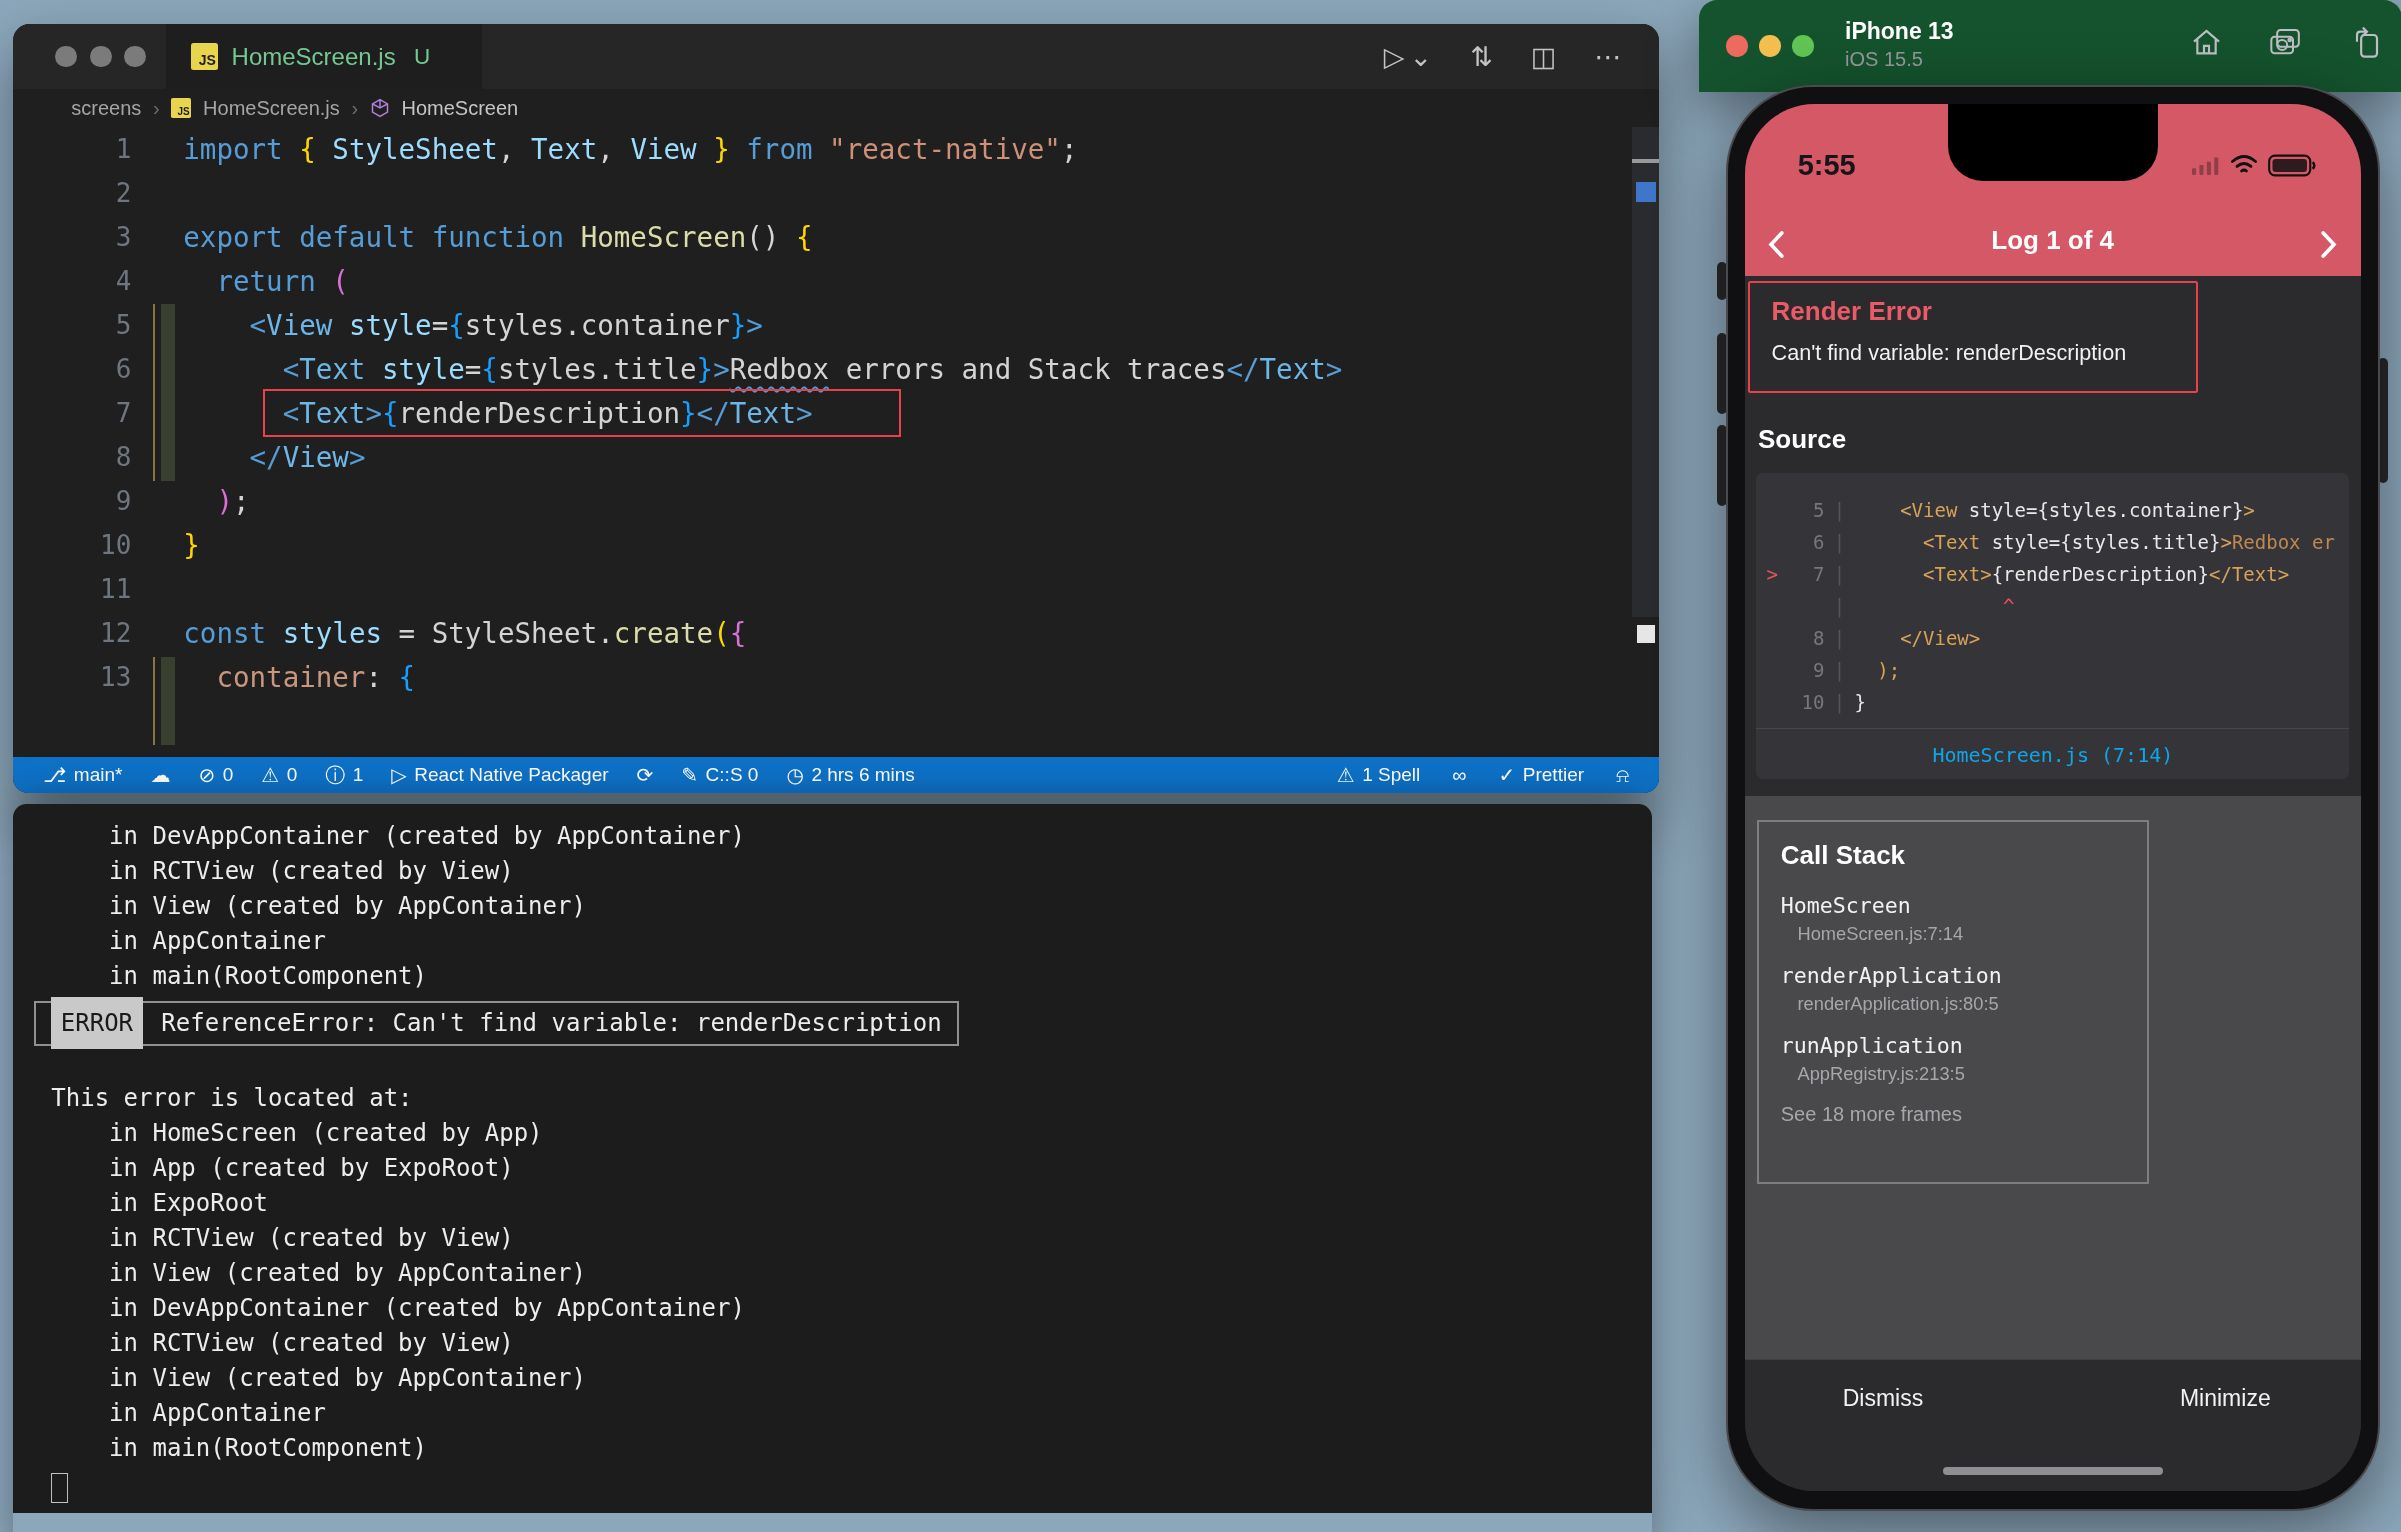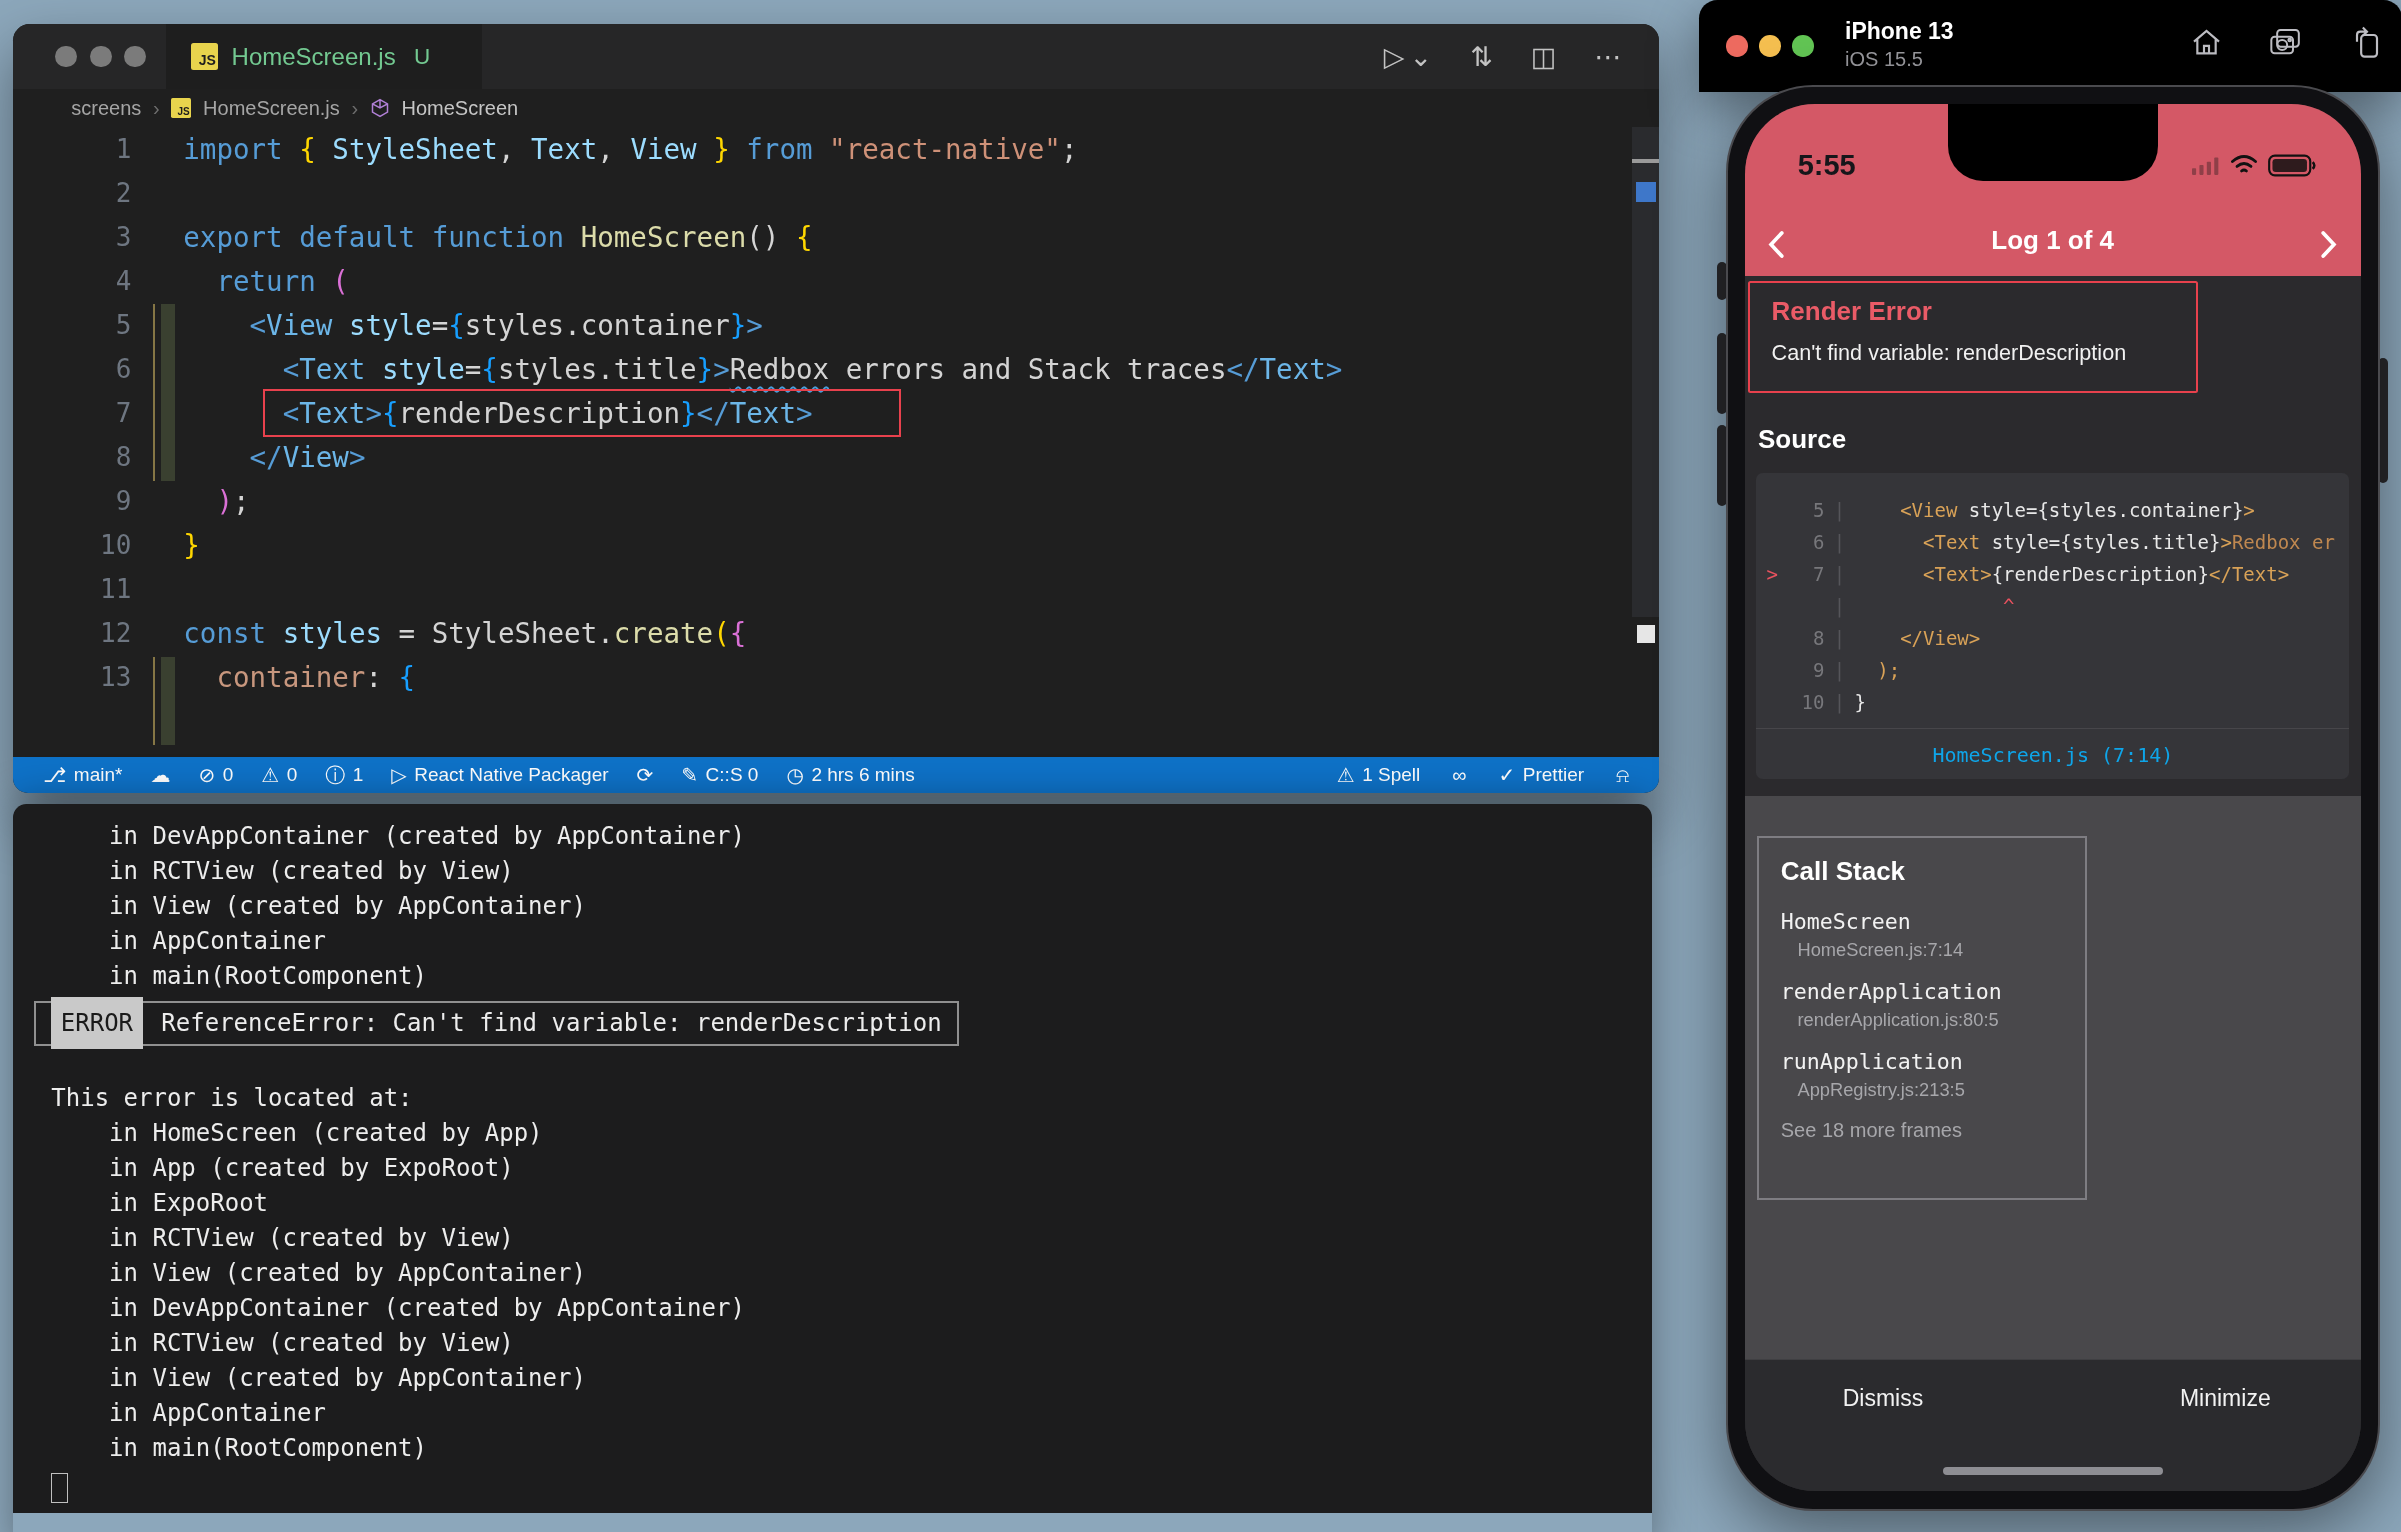--- a/index.html
+++ b/index.html
@@ -52,21 +52,21 @@
   .term-title { color:#7D7D7D; font-size:21px; font-weight:bold; }
   .term-shortcut { position:absolute; right:30px; top:8.3px; color:#8A8A8A; font-size:21px; }
   .term-body { height:calc(100% - 40px); background:#1C1C1D; padding:18.3px 0 0 38px; font-family:"DejaVu Sans Mono",monospace; font-size:24px; color:#EDEDED; }
   .term-line { height:35px; white-space:pre; }
   .error-box { display:inline-block; border:2.5px solid #909090; padding:6.7px 15px; margin:3.3px 0 3.3px -17.5px; }
   .error-badge { background:#C9C9C9; color:#1A1A1A; padding:12px 10px; margin-right:18.3px; }
   .term-cursor { display:inline-block; width:16.7px; height:30px; border:1.7px solid #C0C0C0; margin-top:3.3px; }
 
   
   #simulator { position:absolute; left:1699px; top:0; width:703px; height:1532px; }
-  .sim-titlebar { position:absolute; left:0; top:0; width:100%; height:92px; background:#000000; border-radius:18.3px 18.3px 0 0; box-shadow:0 16.7px 50px rgba(0,0,0,.4); }
+  .sim-titlebar { position:absolute; left:0; top:0; width:100%; height:92px; background:#14532d; border-radius:18.3px 18.3px 0 0; box-shadow:0 16.7px 50px rgba(0,0,0,.4); }
   .sim-light { position:absolute; top:35px; width:21.6px; height:21.6px; border-radius:50%; }
   .sim-title { position:absolute; left:146px; top:18.3px; color:#FFFFFF; font-size:23px; font-weight:bold; }
   .sim-subtitle { position:absolute; left:146px; top:48px; color:#98989D; font-size:20px; }
   .sim-icons { position:absolute; right:20px; top:25px; display:flex; gap:43px; }
   .side-btn { position:absolute; background:#29292C; border-radius:5px; }
   .bezel { position:absolute; left:27px; top:85px; width:654px; height:1426px; background:#101013; border:2.5px solid #4A4A4E; border-radius:87px; box-shadow:0 21.6px 67px rgba(0,0,0,.45); }
   .screen { position:absolute; left:16.7px; top:16.7px; width:616px; height:1387px; border-radius:70px; overflow:hidden; background:#2B2A2D; display:flex; flex-direction:column; }
 
   .lb-header { position:relative; height:172px; background:#D45866; flex:none; }
   .notch { position:absolute; left:203px; top:0; width:210px; height:77px; background:#000; border-radius:0 0 35px 35px; }
@@ -84,21 +84,21 @@
   .ps-line { height:32px; display:flex; align-items:center; font-family:"DejaVu Sans Mono",monospace; font-size:19px; }
   .ps-mark { width:25px; padding-left:10px; color:#E8525F; flex:none; }
   .ps-n { width:43px; text-align:right; color:#77777B; flex:none; }
   .ps-pipe { width:30px; text-align:center; color:#55555A; flex:none; }
   .ps-code { white-space:pre; }
   .ps-pw{color:#E8E8E8} .ps-pt{color:#D9A257} .ps-pd{color:#C08850} .ps-pm{color:#E8525F}
   .src-divider { border-top:1.7px solid #47464A; margin-top:10px; }
   .src-footer { text-align:center; color:#0ea5e9; font-size:20px; padding-top:13.3px; font-family:"DejaVu Sans Mono",monospace; }
 
   .sec-light { position:relative; flex:1; background:#49484B; }
-  .cs-box { position:absolute; left:12.5px; top:40px; width:330px; height:364px; border:2.5px solid #7E7D82; padding:18.3px 0 0 21.6px; overflow:hidden; }
+  .cs-box { position:absolute; left:12.5px; top:24px; width:392px; height:364px; border:2.5px solid #7E7D82; padding:18.3px 0 0 21.6px; overflow:hidden; }
   .cs-heading { color:#FFFFFF; font-size:26px; font-weight:bold; margin-bottom:21.6px; }
   .cs-frame { margin-bottom:18.3px; }
   .cs-name { color:#F2F2F2; font-size:21.6px; font-family:"DejaVu Sans Mono",monospace; }
   .cs-loc { color:#A7A7AB; font-size:18.3px; margin-top:5px; margin-left:16.7px; }
   .cs-more { color:#A7A7AB; font-size:20px; margin-top:8.3px; }
 
   .lb-footer { position:relative; height:132px; background:#2B2B2E; border-top:0.8px solid #3F3F42; flex:none; }
   .lb-btn { position:absolute; top:25px; color:#F2F2F2; font-size:23px; }
   .home-indicator { position:absolute; left:198px; top:107px; width:220px; height:8.3px; border-radius:4.2px; background:#8E8E93; }
 

